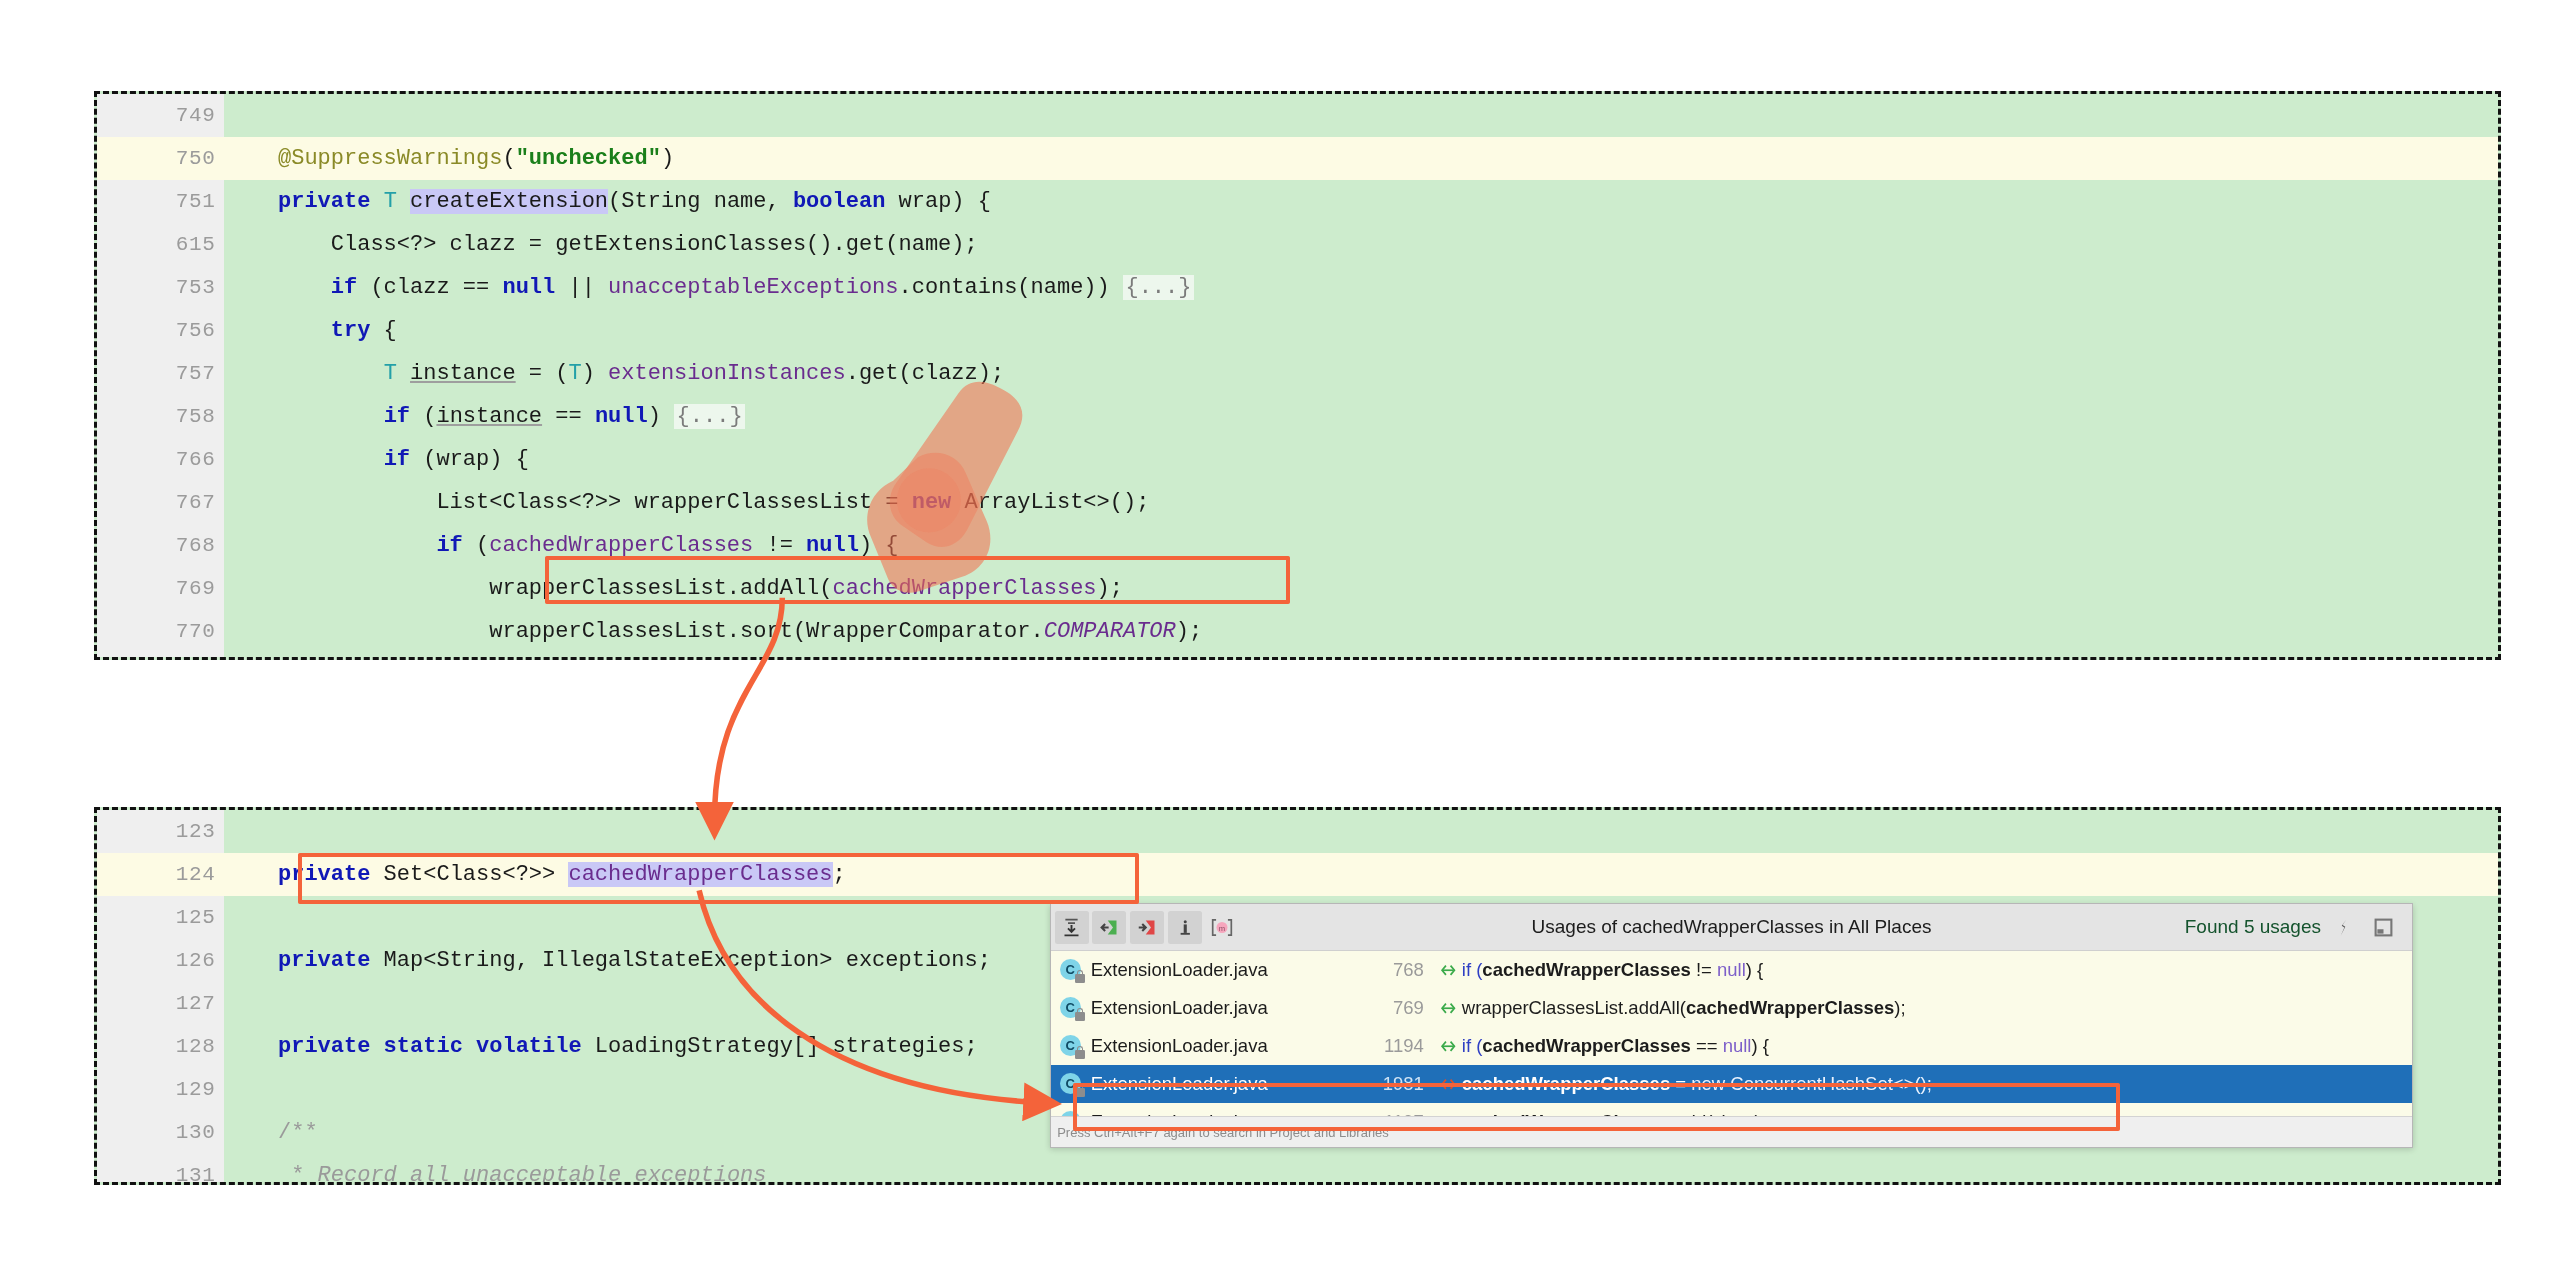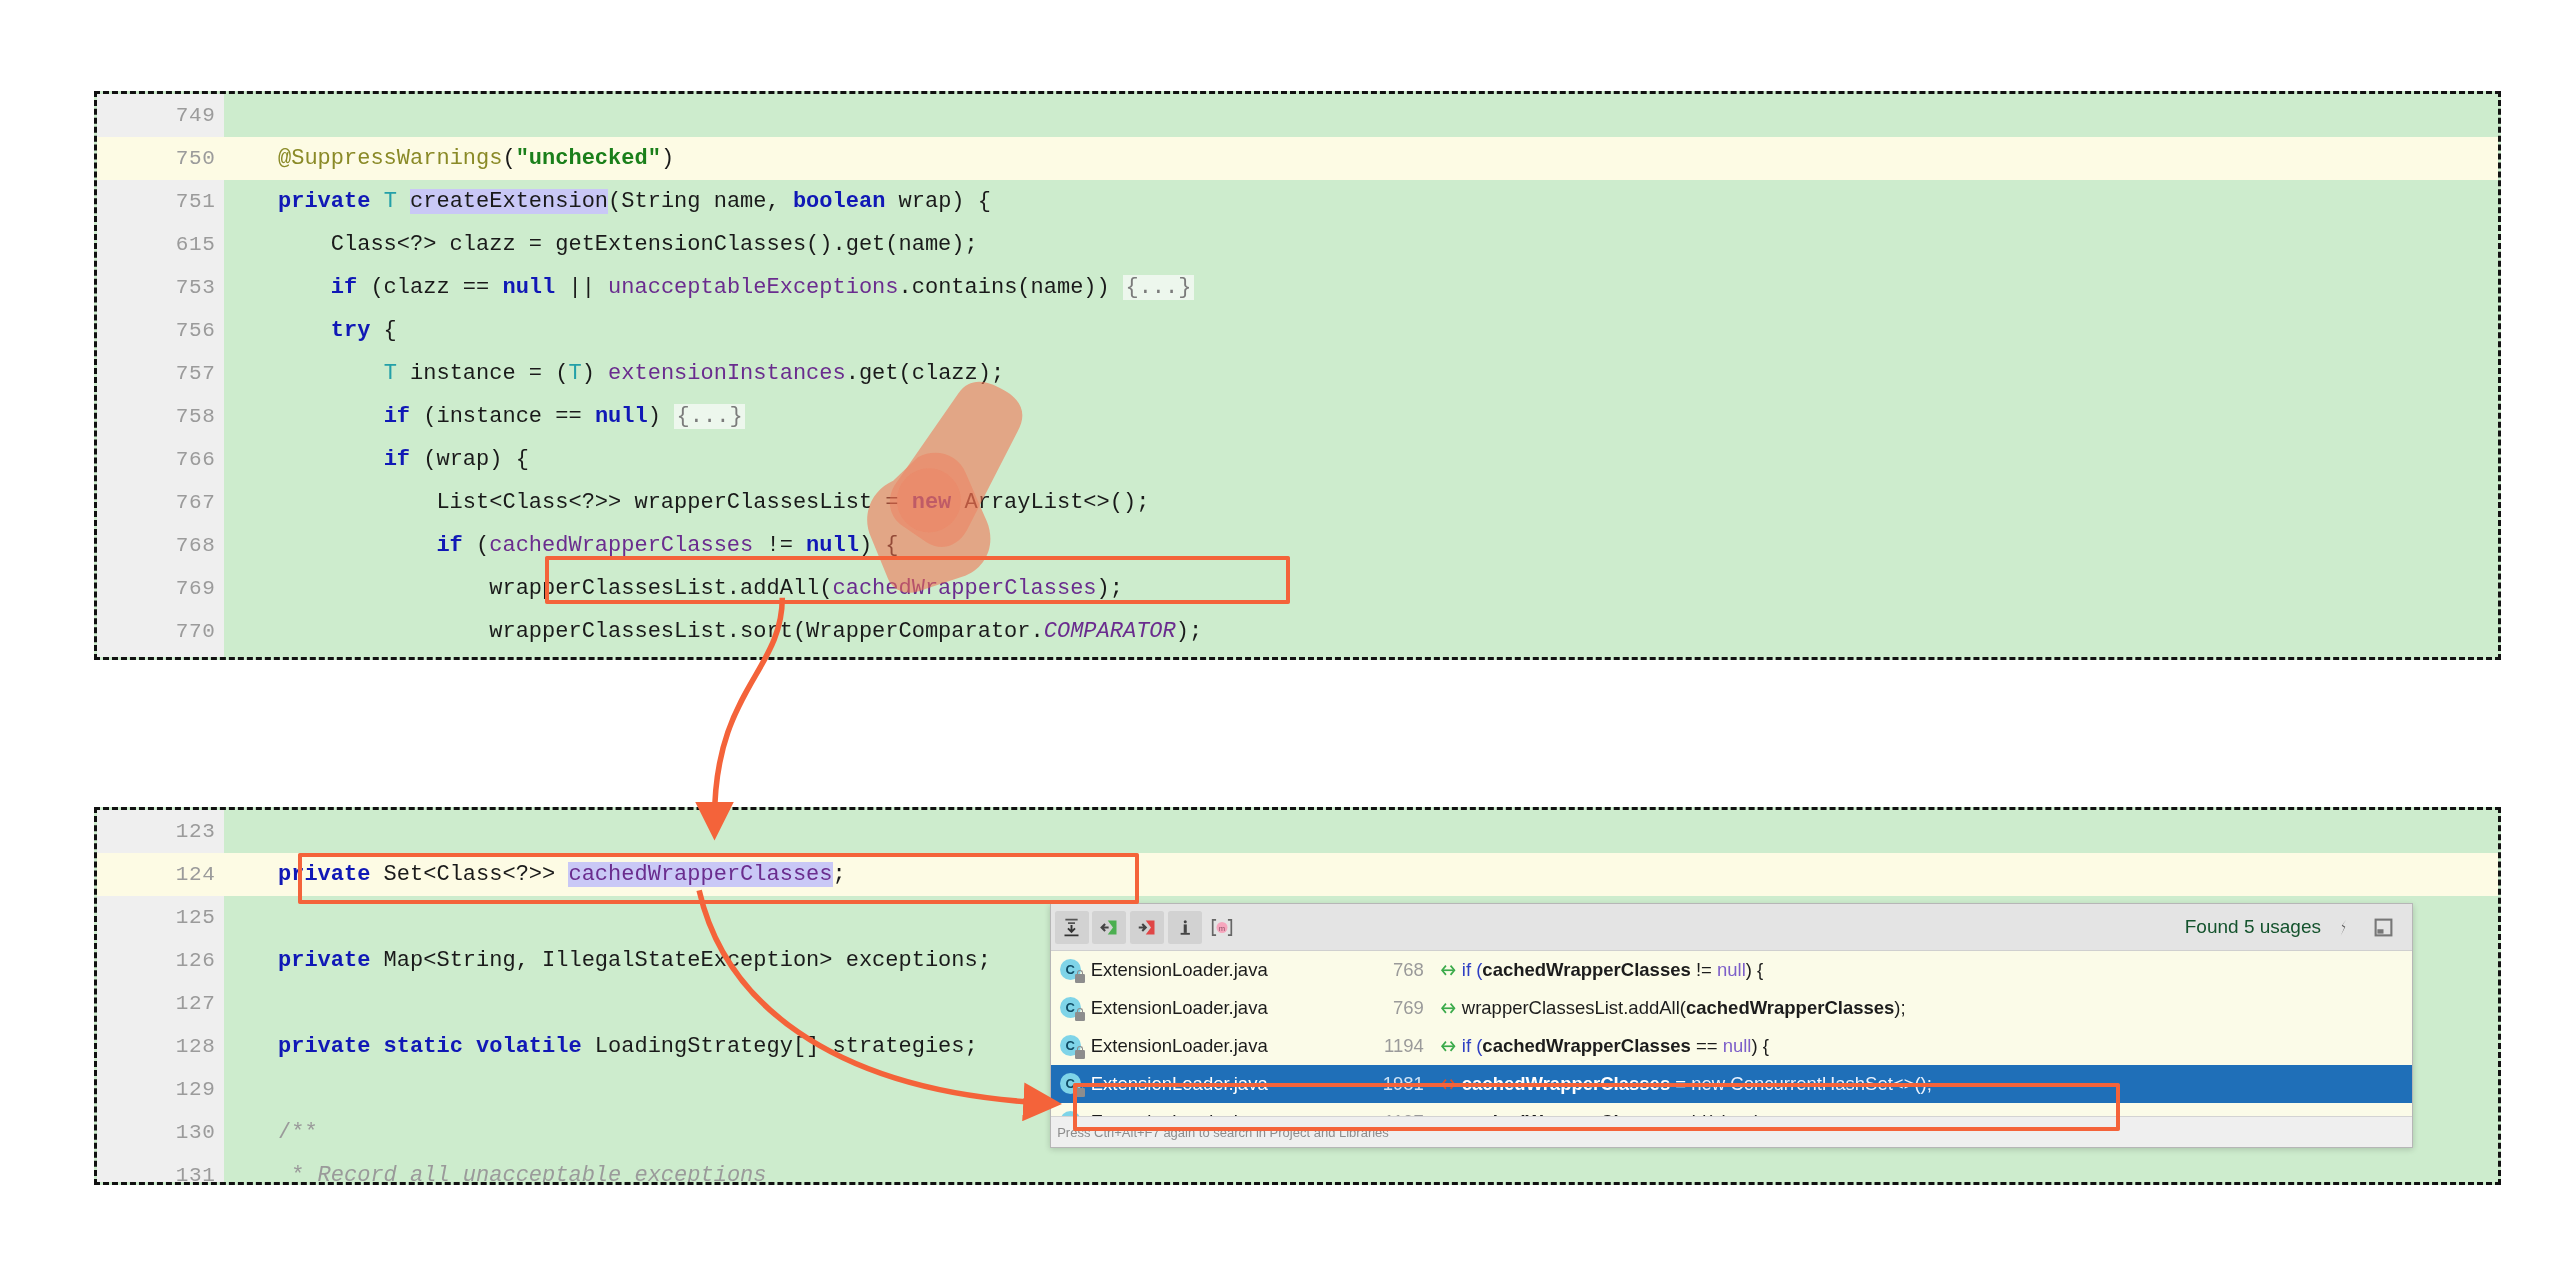--- a/index.html
+++ b/index.html
@@ -43,21 +43,21 @@
   
   .kw{color:#1018b6;font-weight:bold;}
   .fld{color:#6a2c8e;}
   .ann{color:#8a8a27;}
   .str{color:#1a7f1a;font-weight:bold;}
   .gen{color:#23a0a8;}
   .ital{font-style:italic;color:#6a2c8e;}
   .plain{color:#1a1a1a;}
   .hl-ident{background:#c9c8f6;}
   .fold-ph{background:#edf7ed;color:#7b7b7b;padding:0 2.5px;}
-  .underl{text-decoration-color:#9e9e9e;margin-top:36px;}
+  .underl{text-decoration:underline;text-decoration-color:#9e9e9e;margin-top:36px;}
 
   
   .redbox{position:absolute;border:4.3px solid #f4633a;box-sizing:border-box;border-radius:1.8px;pointer-events:none;}
 
   
   #usages{position:absolute;left:1050px;top:903px;width:1363px;height:245px;
           background:#fbfbe8;border:0.6px solid #b6b6b6;box-sizing:border-box;
           box-shadow:0 1.8px 6.2px rgba(0,0,0,.18);overflow:hidden;}
   #usages-toolbar{height:46px;background:#e4e4e4;border-bottom:0.6px solid #cfcfcf;
                   display:flex;align-items:center;position:relative;}
@@ -308,20 +308,21 @@
       </svg>
     </div>
     <div class="tbtn flat">
       <svg width="22" height="21" viewBox="0 0 26 24" aria-hidden="true">
         <path d="M6 3 L2 3 L2 21 L6 21" stroke="#666" stroke-width="2" fill="none"></path>
         <path d="M20 3 L24 3 L24 21 L20 21" stroke="#666" stroke-width="2" fill="none"></path>
         <circle cx="13" cy="12" r="6.5" fill="#f6a6bd"></circle>
         <text x="13" y="16" font-size="9" font-family="Liberation Sans, sans-serif" fill="#8c4d63" text-anchor="middle">m</text>
       </svg>
     </div>
+    <div id="usages-title">Usages of cachedWrapperClasses in All Places</div>
     <div id="usages-count">Found 5 usages</div>
     <div class="tbtn-right" id="btn-wrench">
       <svg width="21" height="21" viewBox="0 0 24 24" aria-hidden="true">
         <path d="M15 3 L11 9 L14 11 L9 21 L13 12 L10 10 Z" fill="#555"></path>
       </svg>
     </div>
     <div class="tbtn-right" id="btn-panel">
       <svg width="21" height="21" viewBox="0 0 24 24" aria-hidden="true">
         <rect x="3" y="3" width="18" height="18" fill="none" stroke="#777" stroke-width="2.4"></rect>
         <path d="M5 19 L5 14 L12 14 L12 19 Z" fill="#777"></path>

